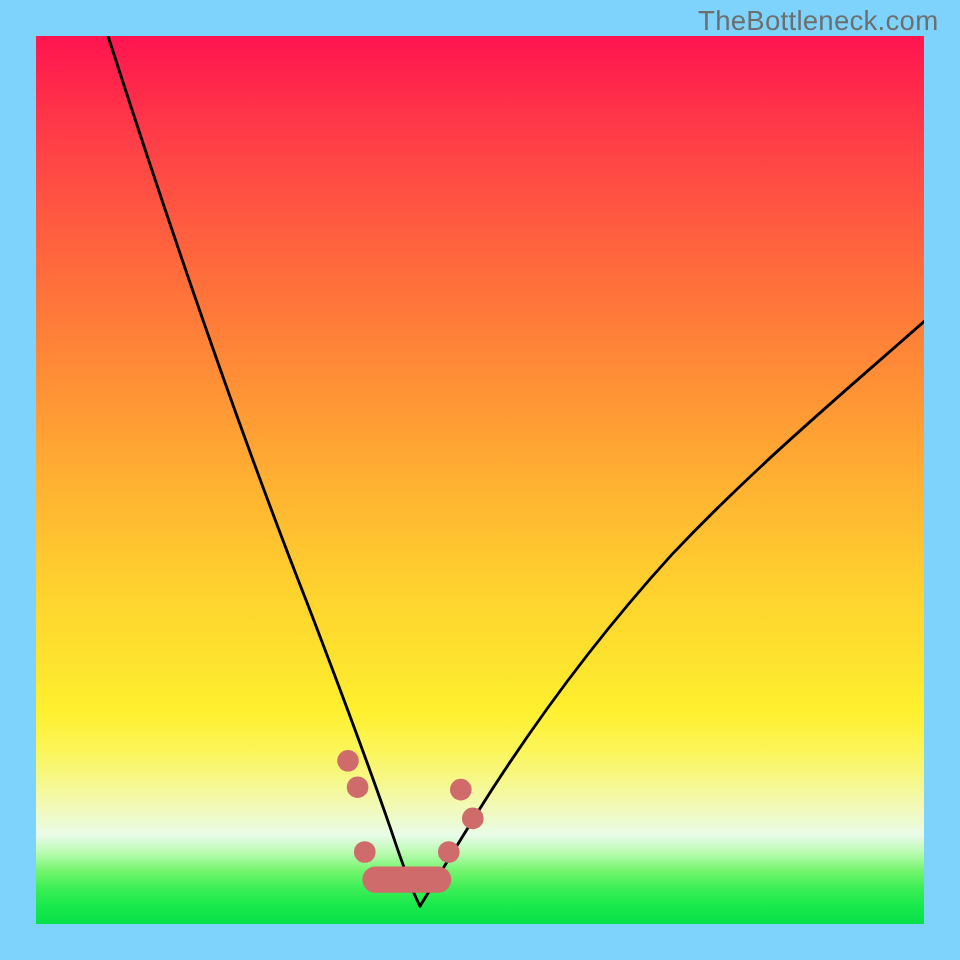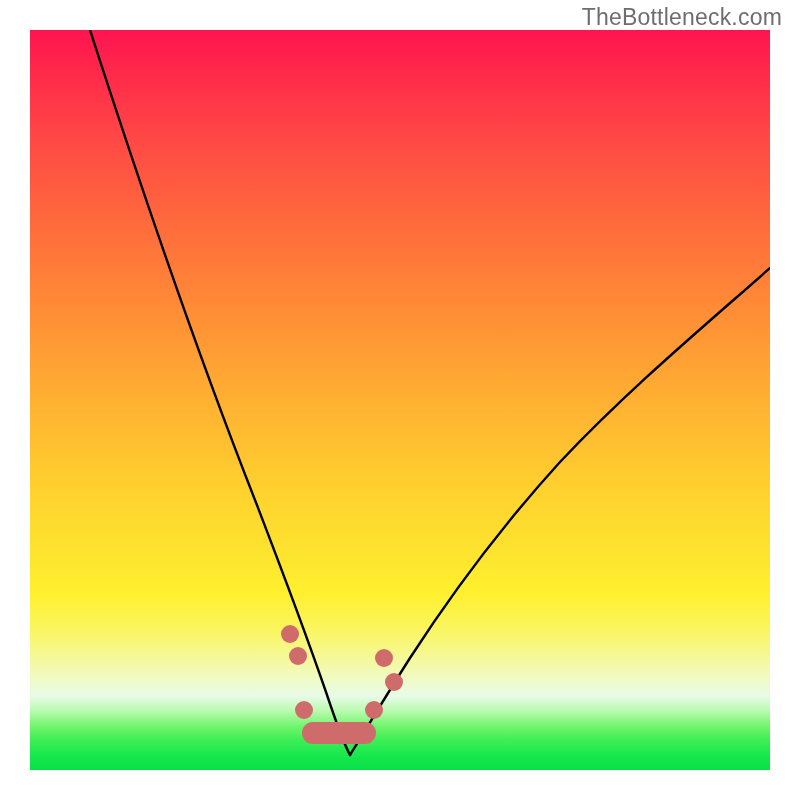--- a/index.html
+++ b/index.html
@@ -10,21 +10,21 @@
     background: #000;
     overflow: hidden;
     font-family: Arial, Helvetica, sans-serif;
   }
   .frame {
     position: absolute;
     left: 0;
     top: 0;
     width: 800px;
     height: 800px;
-    background: #ffffff;
+    background: #7dd3fc;
   }
   .plot {
     position: absolute;
     left: 30px;
     top: 30px;
     width: 740px;
     height: 740px;
     
     background: linear-gradient(to bottom,
       #ff1450 0%,

